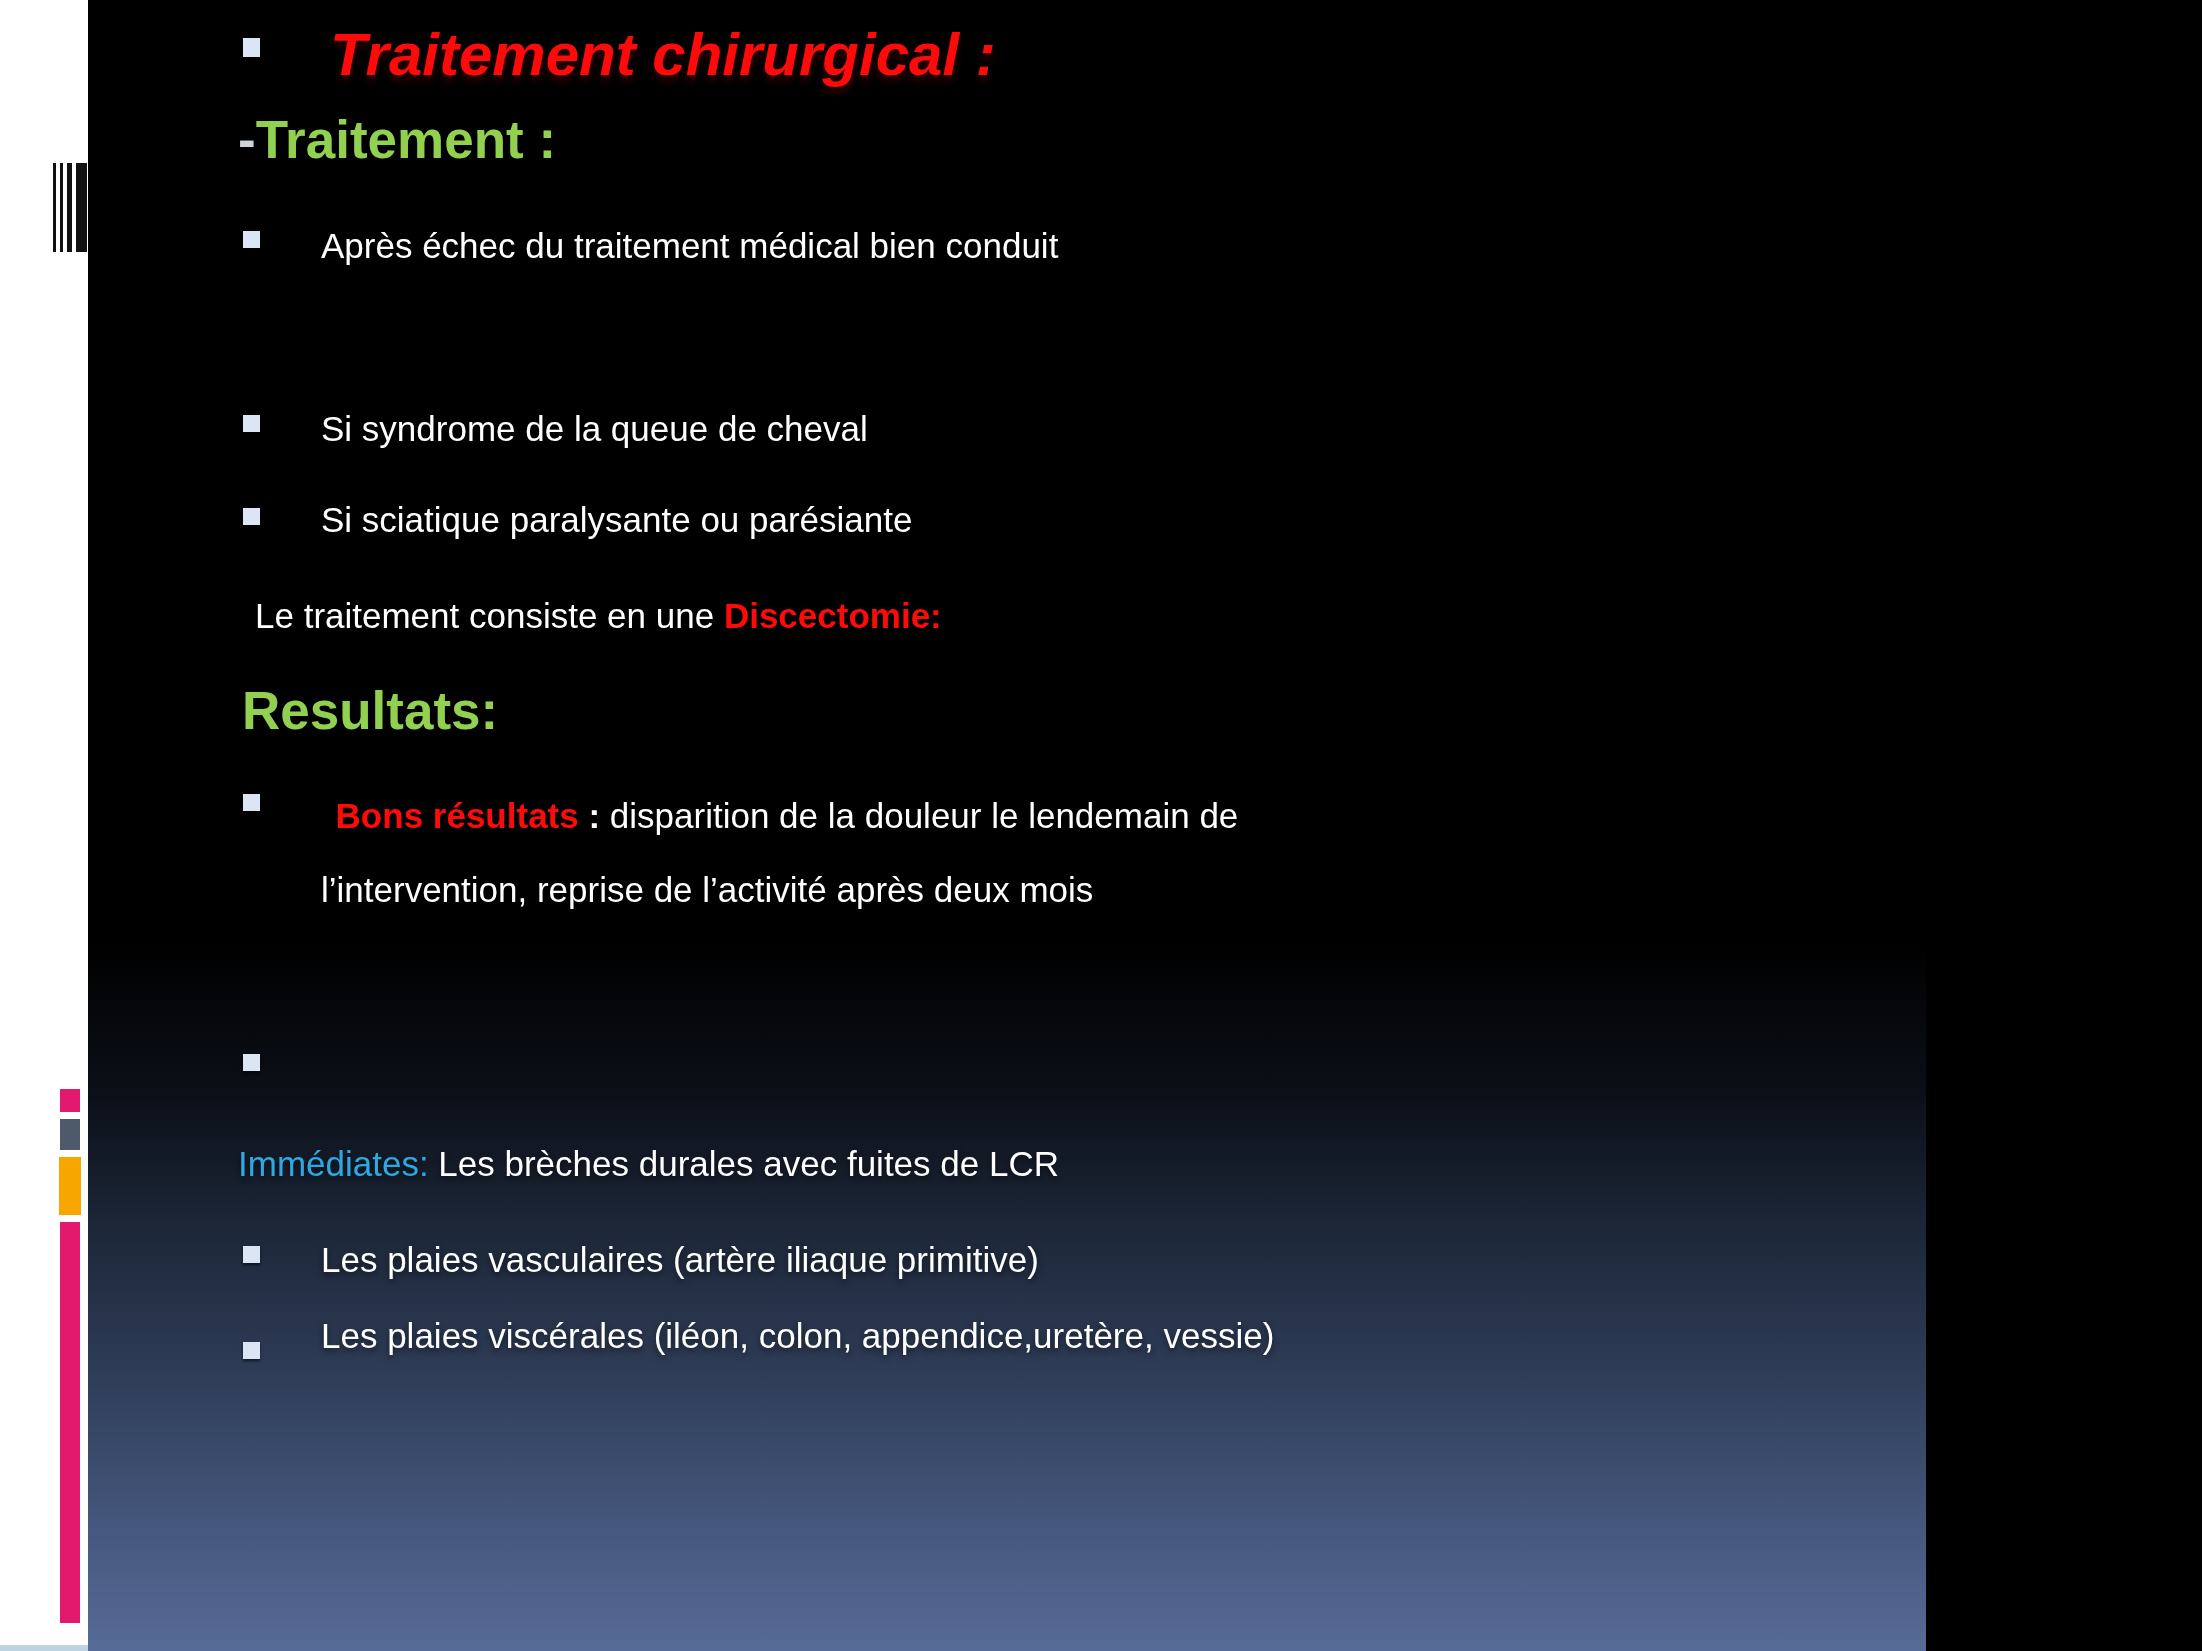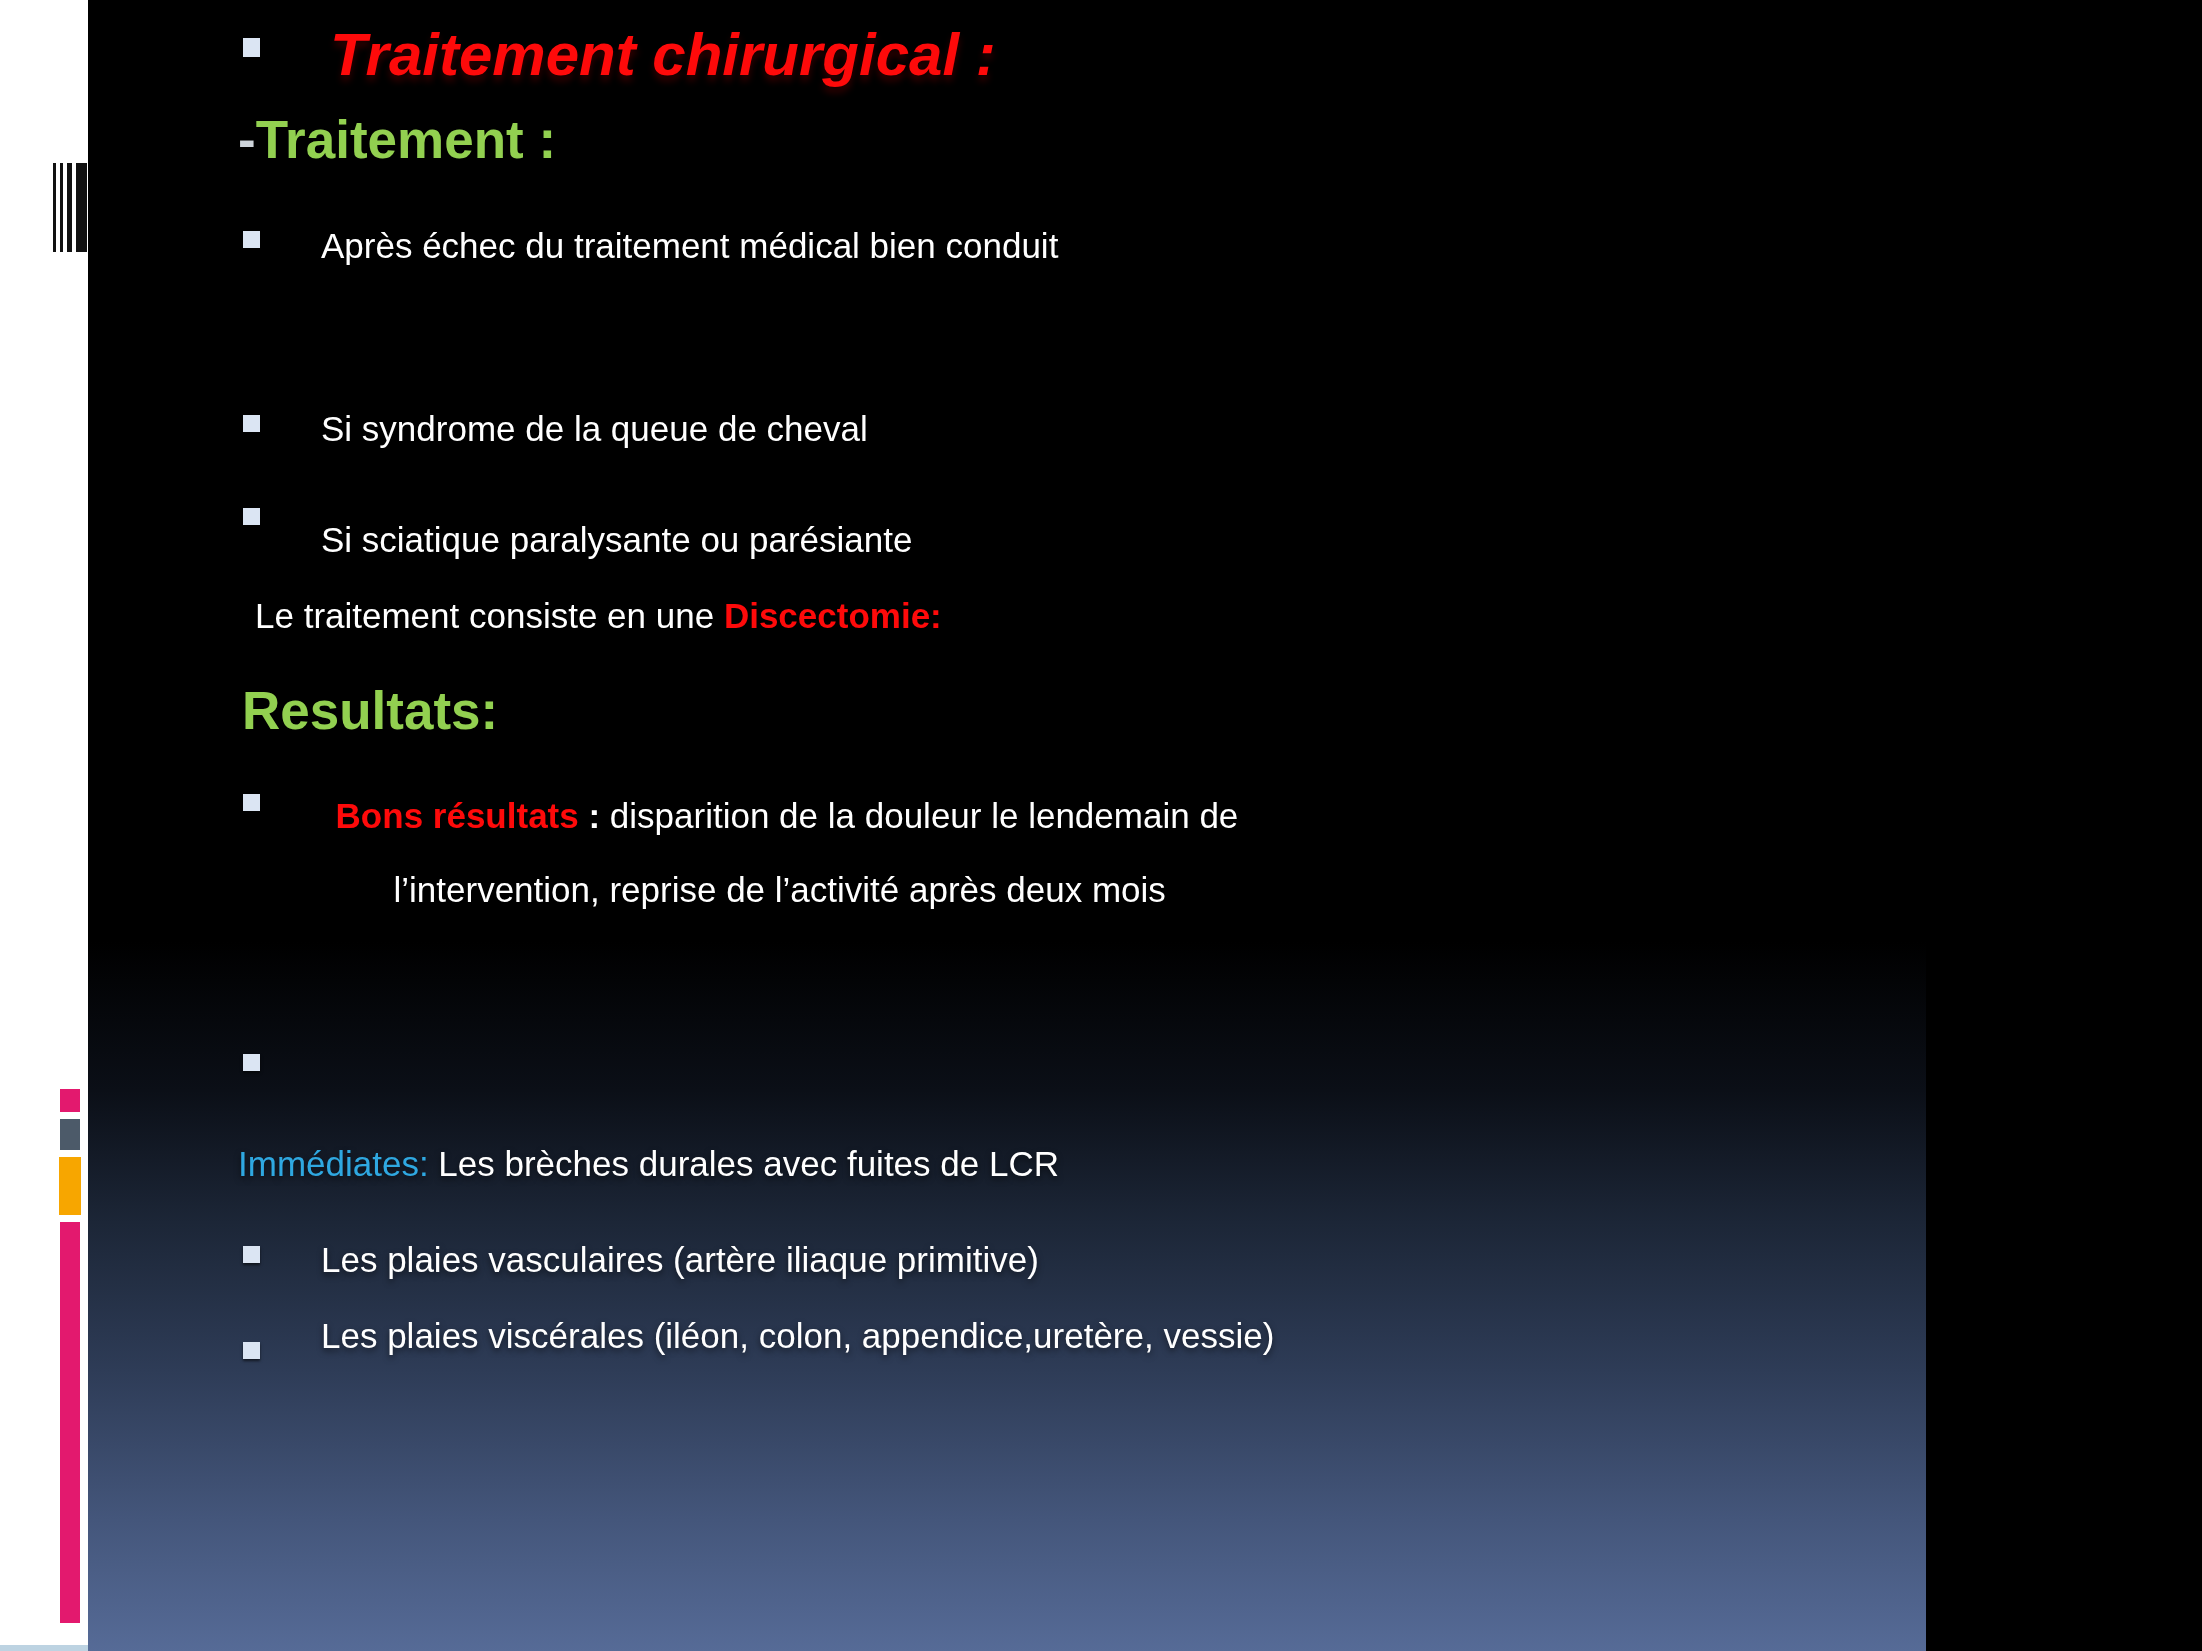--- a/index.html
+++ b/index.html
@@ -9,21 +9,20 @@
     overflow:hidden;
     font-family:"Liberation Sans", sans-serif;
     background:linear-gradient(180deg,
       #000000 0%,
       #000000 57%,
       #0b0f17 66%,
       #1c2637 74%,
       #2e3c57 83%,
       #44567b 92%,
       var(--slide-bottom,#566b97) 100%);
-    text-align:center;
   }
   
   .left-strip{
     position:absolute;left:0;top:0;width:88px;height:1652px;
     background:#ffffff;
   }
   .barcode{position:absolute;left:0;top:163px;width:88px;height:89px;}
   .barcode i{position:absolute;top:0;height:89px;background:#111;}
   .barcode i:nth-child(1){left:53px;width:2.6px;}
   .barcode i:nth-child(2){left:60px;width:2.6px;}
@@ -87,21 +86,21 @@
     <span class="dash">-</span><span class="green">Traitement :</span>
   </div>
 
   <span class="sq" style="left:243px;top:231px"></span>
   <div class="line" style="left:321px;top:216px">Après échec du traitement médical bien conduit</div>
 
   <span class="sq" style="left:243px;top:415px"></span>
   <div class="line" style="left:321px;top:399px">Si syndrome de la queue de cheval</div>
 
   <span class="sq" style="left:243px;top:508px"></span>
-  <div class="line" style="left:321px;top:510px">Si sciatique paralysante ou parésiante</div>
+  <div class="line" style="left:321px;top:490px">Si sciatique paralysante ou parésiante</div>
 
   <div class="line" style="left:255px;top:586px">
     <span>Le traitement consiste en une </span><span class="red bold">Discectomie:</span>
   </div>
 
   <div class="line header green" style="left:242px;top:680px">Resultats:</div>
 
   <span class="sq" style="left:243px;top:794px"></span>
   <div class="line wrap2" style="left:321px;top:779px">
     <span class="red bold">Bons résultats</span><span class="bold"> : </span><span>disparition de la douleur le lendemain de</span><br>

